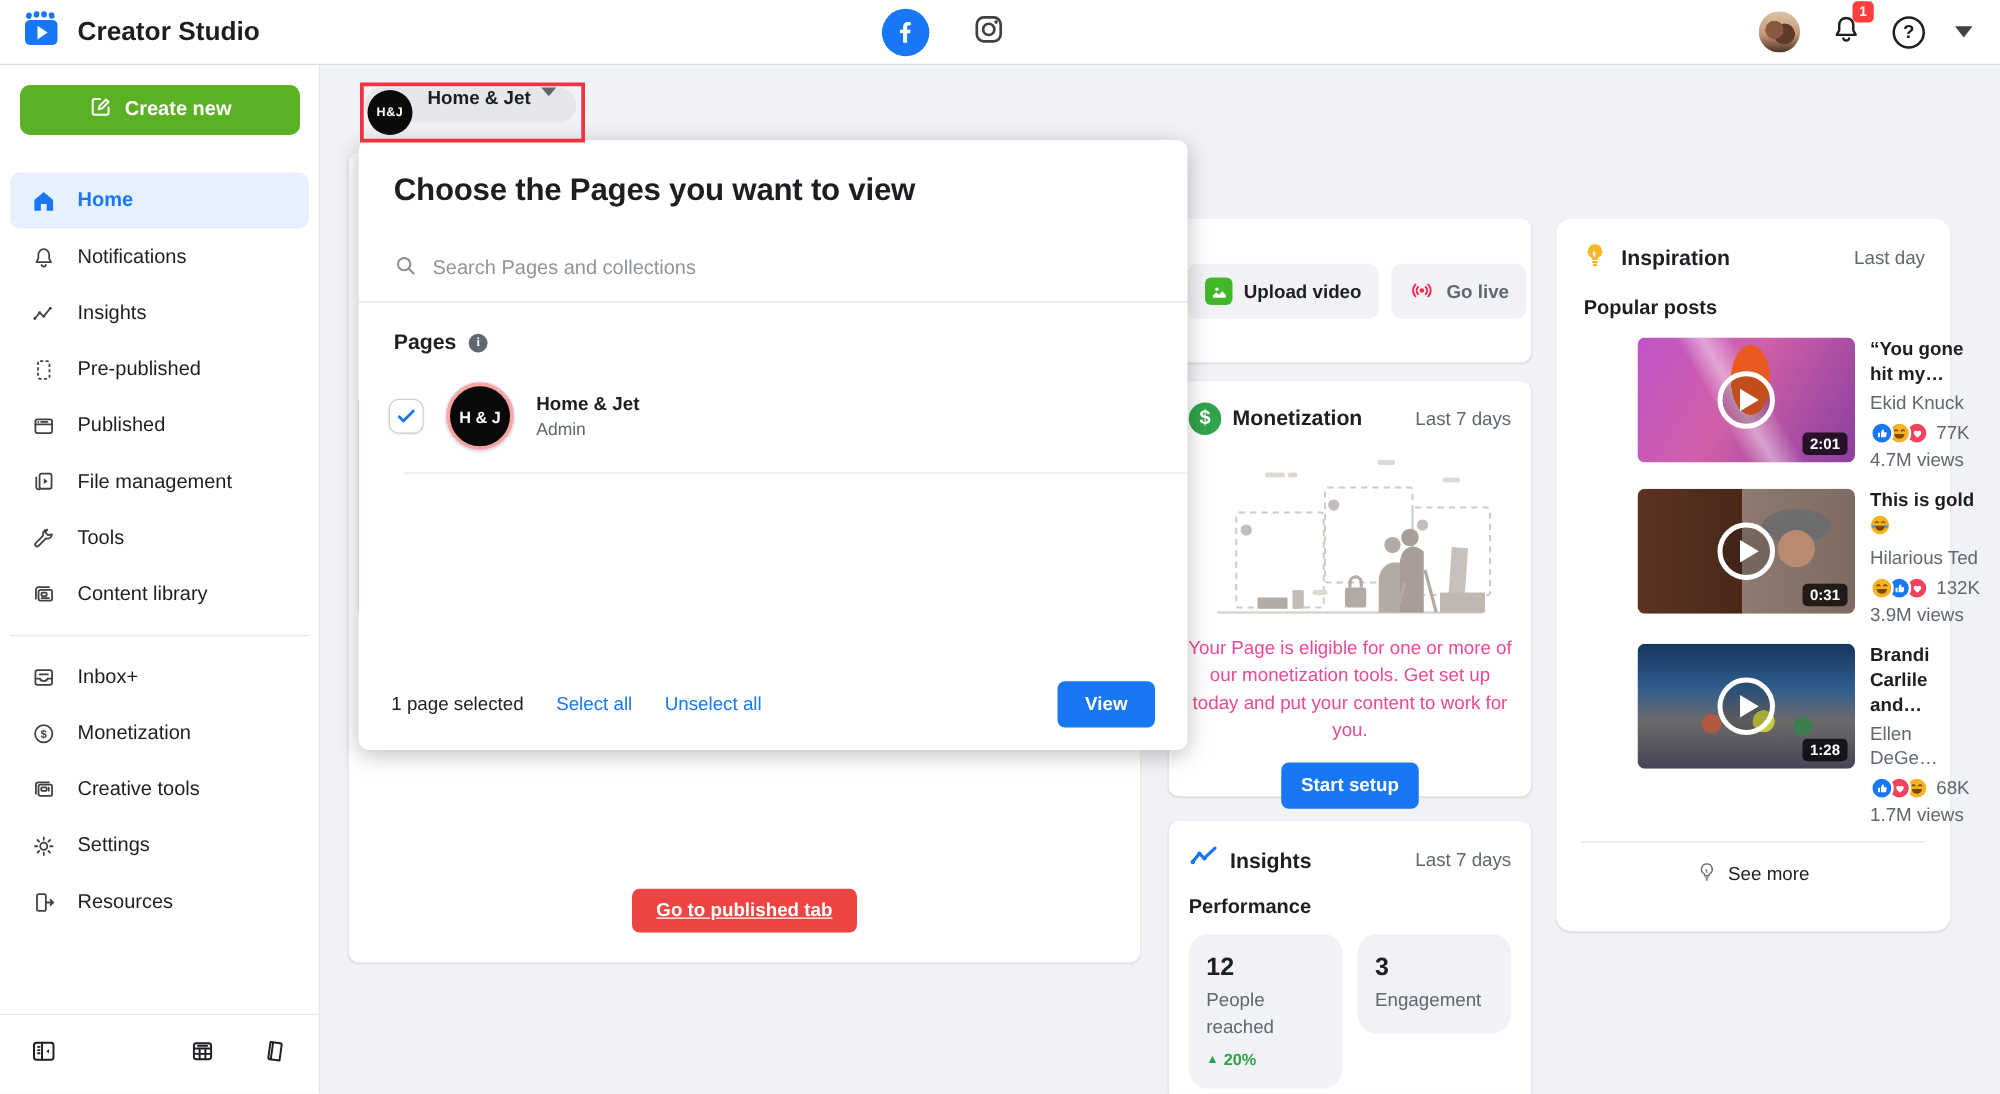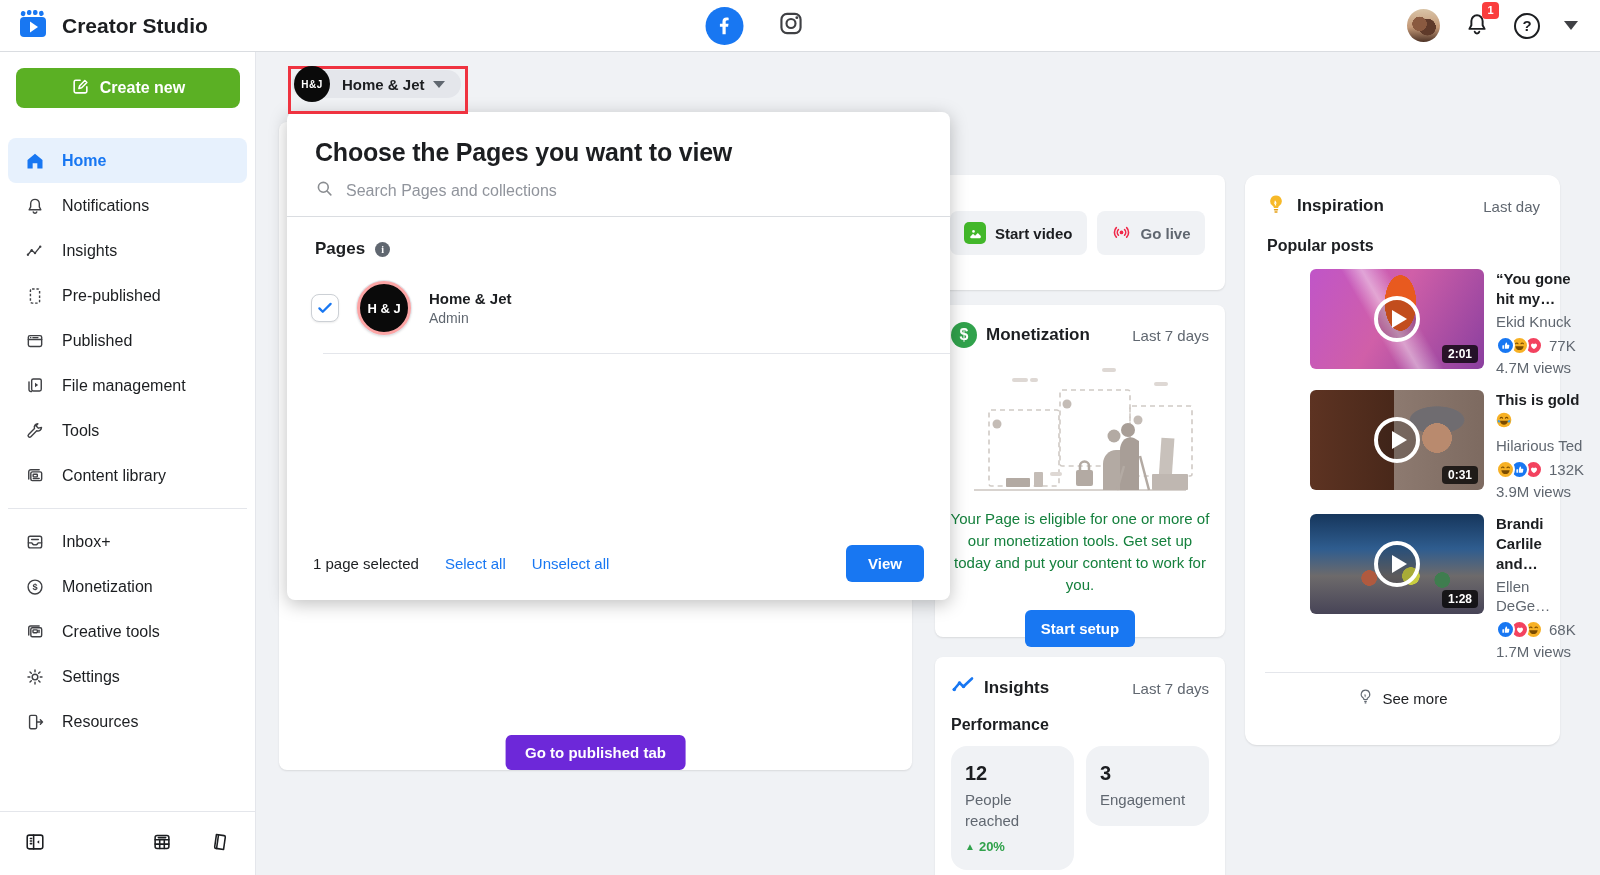--- a/index.html
+++ b/index.html
@@ -30,34 +30,34 @@
   .nav-item.active { background:#e7f1fd; color:#1877f2; font-weight:700; }
   .nav-item .nicon { width:22px; display:flex; justify-content:center; }
   .side-divider { height:1px; background:#e4e6eb; margin:10px 0; }
   .sidebar-footer { position:absolute; bottom:0; left:0; right:0; height:64px; border-top:1px solid #e4e6eb; display:flex; align-items:center; padding:0 24px; }
   .sidebar-footer .sp { flex:1; }
   .sidebar-footer .ficon { cursor:pointer; margin-left:36px; }
   .sidebar-footer .ficon:first-child { margin-left:0; }
 
   
   .pill-redbox { position:absolute; left:288px; top:66px; width:180px; height:48px; border:3px solid #ef3340; z-index:60; }
-  .page-pill { position:absolute; left:292px; top:70px; height:28px; background:#e4e6eb; border-radius:22px; display:flex; align-items:center; padding-right:16px; cursor:pointer; z-index:61; }
+  .page-pill { position:absolute; left:292px; top:70px; height:28px; background:#e4e6eb; border-radius:22px; display:flex; align-items:flex-start; padding-right:16px; cursor:pointer; z-index:61; }
   .pill-avatar { width:36px; height:36px; margin:2px; border-radius:50%; background:#0a0a0a; color:#fff; font-size:10px; font-weight:700; display:flex; align-items:center; justify-content:center; letter-spacing:.5px; }
   .pill-label { font-size:15px; font-weight:700; margin:0 8px 0 10px; }
   .pill-caret { width:0; height:0; border-left:6px solid transparent; border-right:6px solid transparent; border-top:7px solid #606770; }
 
   
   .bg-card { position:absolute; left:279px; top:122px; width:633px; height:648px; background:#fff; border-radius:8px; box-shadow:0 1px 2px rgba(0,0,0,.1); z-index:5; }
-  .goto-btn { position:absolute; left:50%; transform:translateX(-50%); bottom:0; background:#6d28d9; color:#fff; font-size:15px; font-weight:700; border:none; border-radius:6px; padding:9px 20px; cursor:pointer; font-family:inherit; white-space:nowrap; }
+  .goto-btn { position:absolute; left:50%; transform:translateX(-50%); bottom:24px; background:#ef4444; color:#fff; font-size:15px; font-weight:700; border:none; border-radius:6px; padding:9px 20px; cursor:pointer; font-family:inherit; white-space:nowrap;text-decoration:underline; }
   .teal-strip { position:absolute; left:287px; top:320px; width:5px; height:170px; background:#2b9e8e; z-index:8; }
 
   
   .modal { position:absolute; left:287px; top:112px; width:663px; height:488px; background:#fff; border-radius:8px; box-shadow:0 4px 18px rgba(0,0,0,.25); z-index:20; }
   .modal-title { font-size:25px; font-weight:800; padding:26px 28px 0 28px; letter-spacing:-.2px; }
-  .search-row { display:flex; align-items:center; gap:12px; margin-top:12px; padding:0 28px 14px 28px; border-bottom:1px solid #dadde1; }
+  .search-row { display:flex; align-items:center; gap:12px; margin-top:36px; padding:0 28px 14px 28px; border-bottom:1px solid #dadde1; }
   .search-input { border:none; outline:none; flex:1; font-size:16px; font-family:inherit; color:#1c1e21; }
   .search-input::placeholder { color:#90949c; }
   .pages-header { display:flex; align-items:center; gap:10px; padding:22px 28px 6px 28px; }
   .pages-title { font-size:17px; font-weight:700; }
   .info-icon { width:15px; height:15px; border-radius:50%; background:#606770; color:#fff; font-size:10px; font-weight:700; display:flex; align-items:center; justify-content:center; font-family:"Liberation Serif",serif; }
   .page-row { display:flex; align-items:center; gap:18px; padding:16px 28px 18px 24px; }
   .checkbox { width:28px; height:28px; border:1px solid #ccd0d5; border-radius:8px; background:#fff; display:flex; align-items:center; justify-content:center; box-shadow:0 1px 2px rgba(0,0,0,.08); cursor:pointer; }
   .big-avatar { width:54px; height:54px; border-radius:50%; background:#0a0a0a; color:#fff; font-size:13px; font-weight:700; display:flex; align-items:center; justify-content:center; border:3px solid #fca5a5; box-shadow:0 0 0 1px #e4e6eb, 0 1px 3px rgba(0,0,0,.2); }
   .page-name { font-size:15px; font-weight:700; }
   .page-role { font-size:14px; color:#606770; margin-top:3px; }
@@ -74,21 +74,21 @@
   .action-btn { display:flex; align-items:center; gap:9px; background:#f0f2f5; border:none; border-radius:8px; height:44px; padding:0 14px; font-size:15px; font-weight:700; cursor:pointer; font-family:inherit; color:#1c1e21; }
   .action-btn.muted { color:#606770; }
   .upload-glyph { width:22px; height:22px; border-radius:5px; background:#42b72a; display:flex; align-items:center; justify-content:center; }
 
   .card-monet { left:935px; top:305px; width:290px; height:332px; }
   .card-head { display:flex; align-items:center; gap:9px; padding:17px 16px 0 16px; }
   .card-head-title { font-size:17px; font-weight:700; }
   .card-head-period { margin-left:auto; font-size:15px; color:#606770; }
   .dollar-circle { width:26px; height:26px; border-radius:50%; background:#31a24c; color:#fff; font-size:16px; font-weight:700; display:flex; align-items:center; justify-content:center; }
   .monet-illu { display:block; margin:6px auto 0 auto; }
-  .monet-text { font-size:15px; line-height:22px; text-align:center; padding:2px 14px 0 14px; color:#15803d; }
+  .monet-text { font-size:15px; line-height:22px; text-align:center; padding:2px 14px 0 14px; color:#ec4899; }
   .start-btn { display:block; margin:14px auto 0 auto; background:#1877f2; color:#fff; border:none; border-radius:6px; font-size:15px; font-weight:700; padding:10px 16px; cursor:pointer; font-family:inherit; }
 
   .card-insights { left:935px; top:657px; width:290px; height:250px; }
   .perf-title { font-size:16px; font-weight:700; padding:14px 16px 0 16px; }
   .tiles { display:flex; gap:12px; padding:12px 16px 0 16px; align-items:flex-start; }
   .tile { background:#f0f2f5; border-radius:16px; padding:16px 14px; width:124px; }
   .tile-value { font-size:20px; font-weight:700; }
   .tile-label { font-size:15px; color:#606770; margin-top:4px; line-height:21px; }
   .tile-delta { margin-top:8px; font-size:13px; font-weight:700; color:#31a24c; display:flex; align-items:center; gap:4px; }
   .delta-arrow { font-size:10px; color:#31a24c; }
@@ -389,21 +389,21 @@
 
 <div class="card card-actions">
   <div class="actions-row">
     <button class="action-btn">
       <span class="upload-glyph">
         <svg width="15" height="15" viewBox="0 0 24 24">
             <circle cx="8.8" cy="8.6" r="2.1" fill="#fff"></circle>
             <path d="M3.5 17l4.6-4.6 3.2 3.2 4.4-4.4 4.8 4.8v1.5a2 2 0 0 1-2 2h-13a2 2 0 0 1-2-2z" fill="#fff"></path>
           </svg>
       </span>
-      <span>Start video</span>
+      <span>Upload video</span>
     </button>
     <button class="action-btn muted">
       <span>
         <svg width="21" height="21" viewBox="0 0 24 24" fill="none" stroke="#f02849" stroke-width="1.8" stroke-linecap="round">
             <path d="M8.5 9.8a4.6 4.6 0 0 0 0 6.4M6.1 7.6a7.8 7.8 0 0 0 0 10.8M15.5 9.8a4.6 4.6 0 0 1 0 6.4M17.9 7.6a7.8 7.8 0 0 1 0 10.8"></path>
             <circle cx="12" cy="13" r="2.1" fill="#f02849" stroke="none"></circle>
           </svg>
       </span>
       <span>Go live</span>
     </button>

